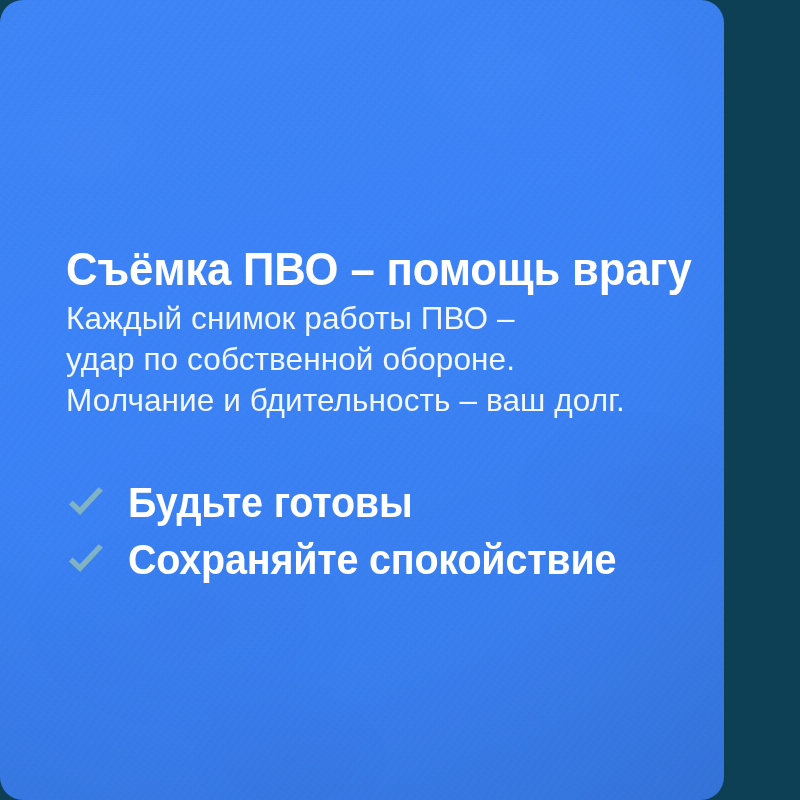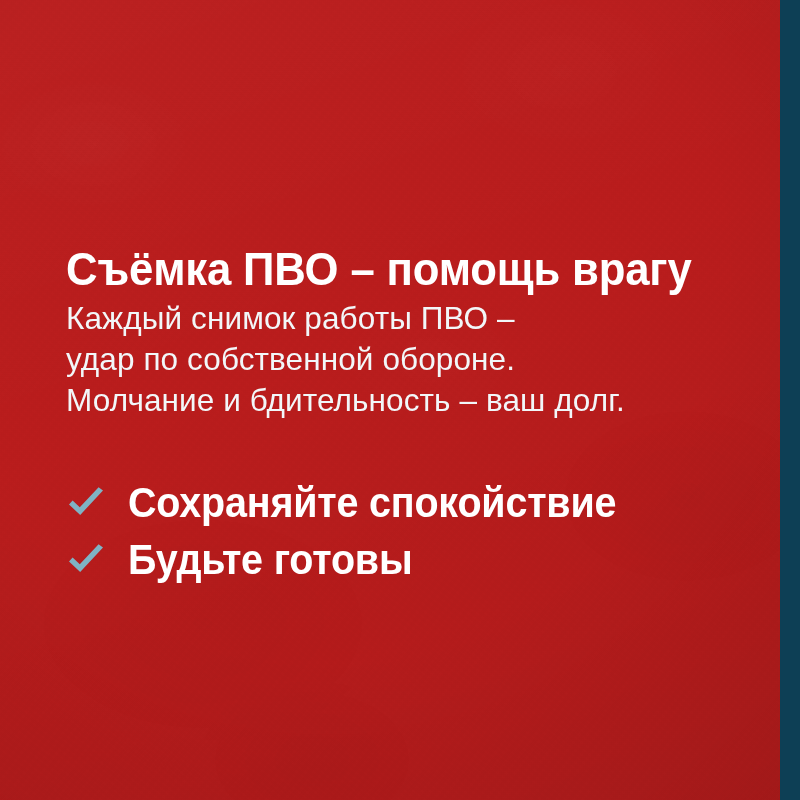--- a/index.html
+++ b/index.html
@@ -4,25 +4,26 @@
 <title>Social Info Card</title>
 <style>
   html, body {
     margin: 0;
     padding: 0;
     background: #0d3f55;
   }
 
   #poster {
     position: relative;
-    width: 780px;
+    width: 724px;
     height: 800px;
     overflow: hidden;
-    background-color: #b91c1c;
+    background-color: #3b82f6;
     font-family: "Liberation Sans", "DejaVu Sans", sans-serif;
+    border-radius: 23px;
     -webkit-font-smoothing: antialiased;
   }
 
   
   #texture-noise {
     position: absolute;
     inset: 0;
     pointer-events: none;
     opacity: 0.30;
     mix-blend-mode: overlay;
@@ -150,29 +151,29 @@
     </div>
 
     <ul id="checklist" style="list-style:none;margin:0;padding:0;">
 
       <li class="check-row">
         <span class="check-icon">
           <svg width="40" height="40" viewBox="0 0 40 40" aria-hidden="true">
             <path d="M3 21.5 L14.2 32 L37 7.5 L32.6 4.2 L13.8 24.2 L6.6 17.6 Z" fill="#7FB3C4"></path>
           </svg>
         </span>
-        <span class="check-label">Сохраняйте спокойствие</span>
+        <span class="check-label">Будьте готовы</span>
       </li>
 
       <li class="check-row">
         <span class="check-icon">
           <svg width="40" height="40" viewBox="0 0 40 40" aria-hidden="true">
             <path d="M3 21.5 L14.2 32 L37 7.5 L32.6 4.2 L13.8 24.2 L6.6 17.6 Z" fill="#7FB3C4"></path>
           </svg>
         </span>
-        <span class="check-label">Будьте готовы</span>
+        <span class="check-label">Сохраняйте спокойствие</span>
       </li>
 
 
     </ul>
 
   </div>
 </div>
 
 </body></html>

